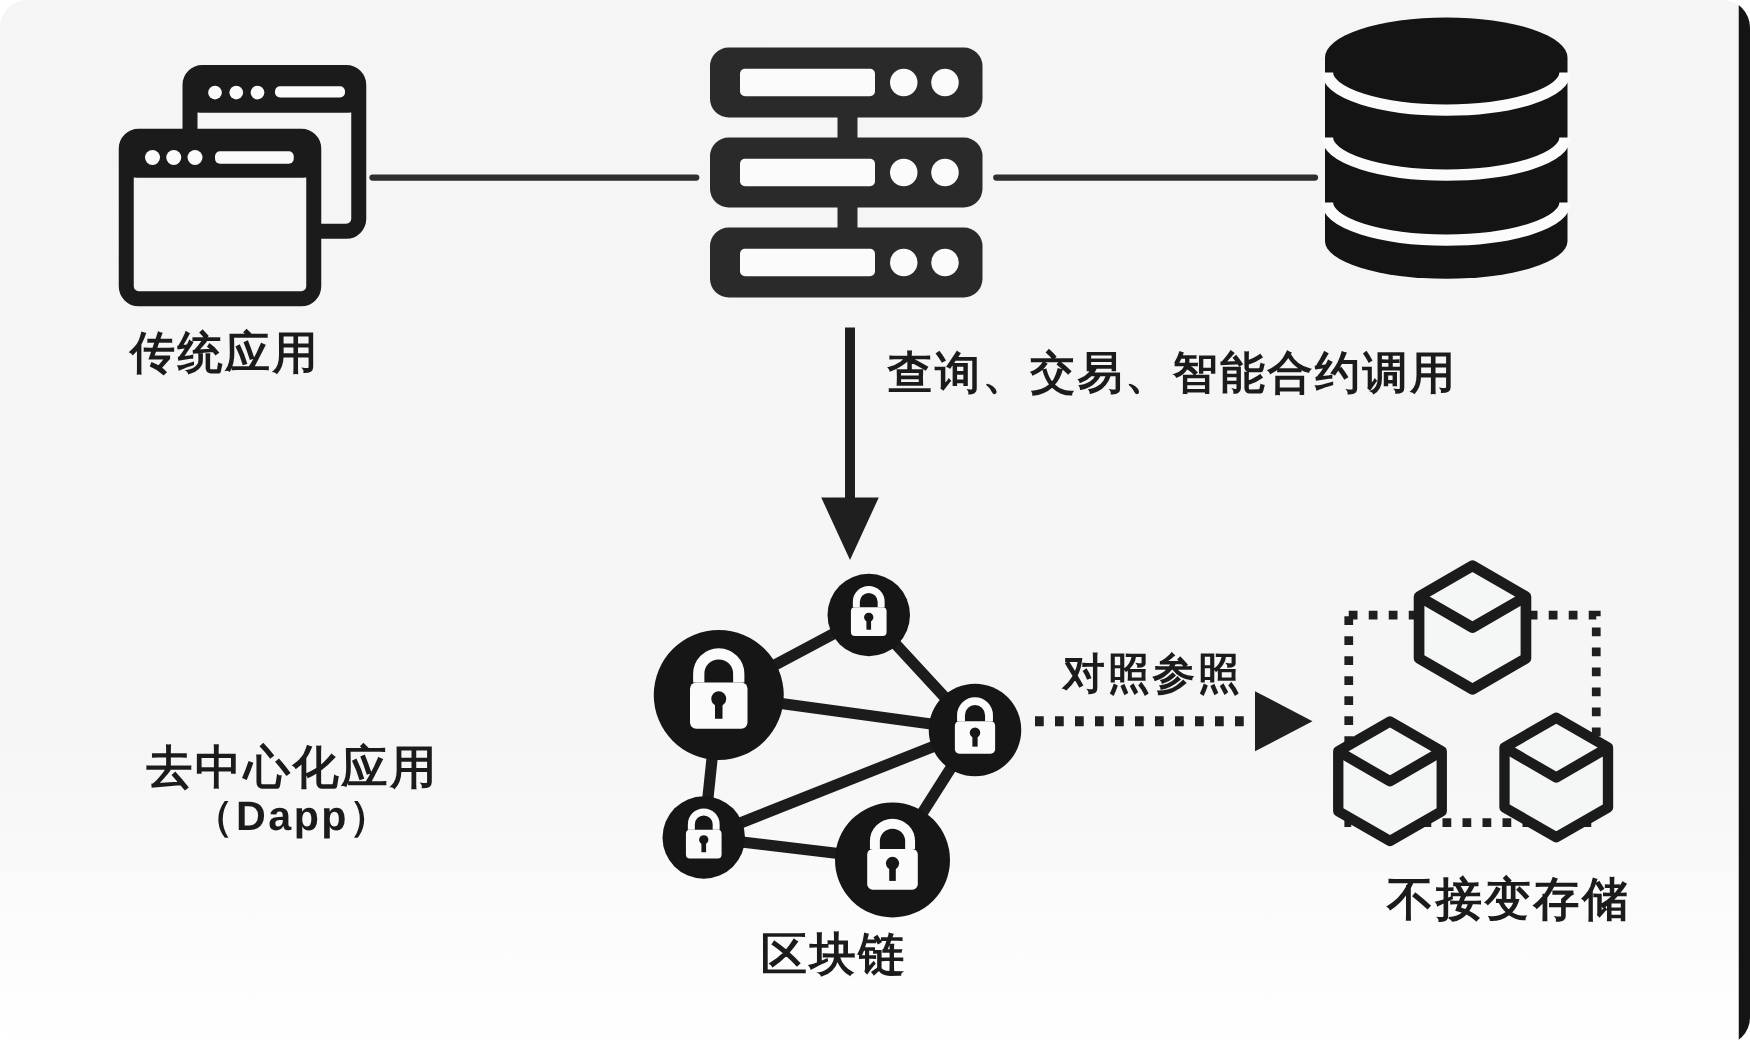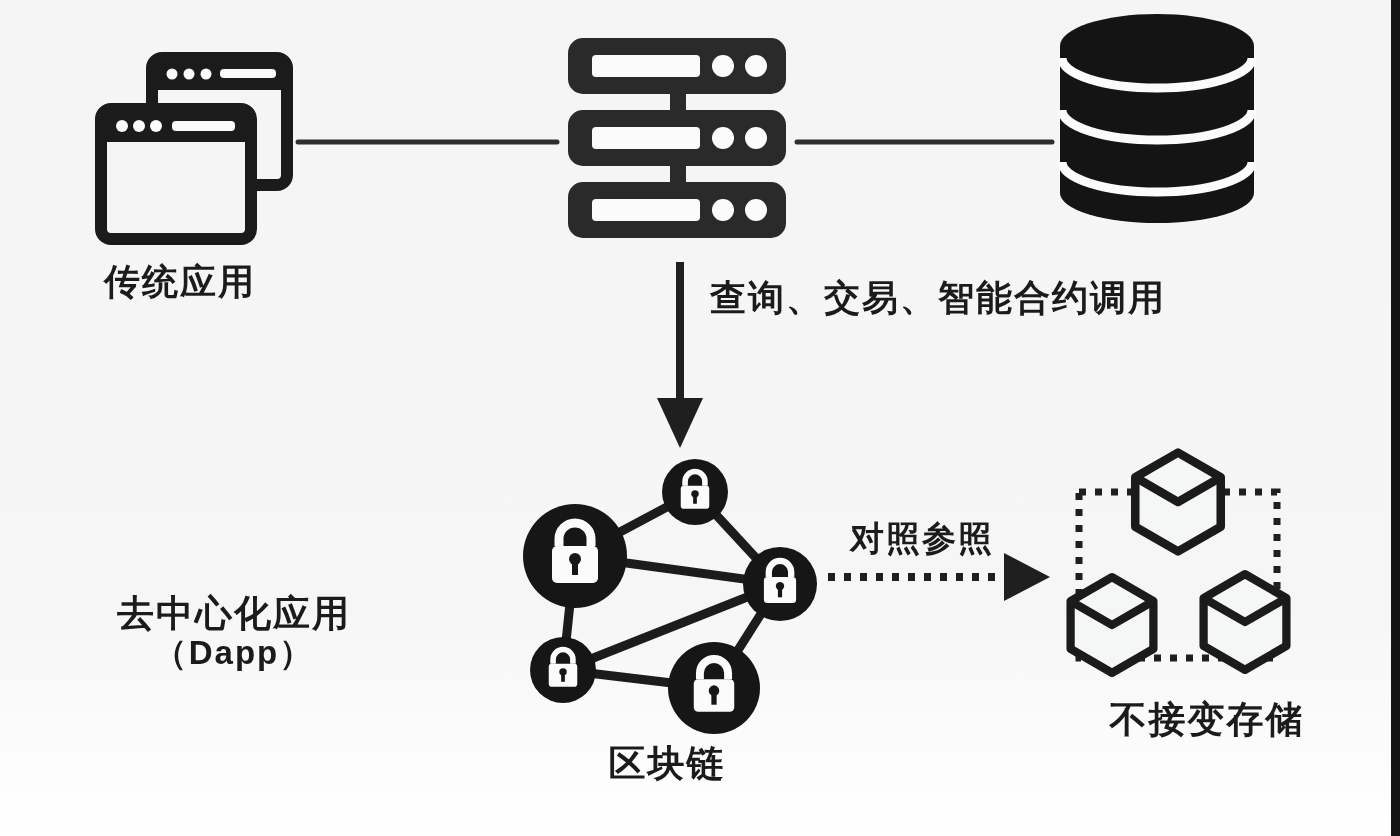--- a/index.html
+++ b/index.html
@@ -1,16 +1,16 @@
 <!DOCTYPE html>
 <html><head>
 <meta charset="utf-8">
 <style>
   html,body{margin:0;padding:0;background:#ffffff;}
-  .stage{position:relative;width:1400px;height:836px;overflow:hidden;}
+  .stage{position:relative;width:1400px;height:836px;overflow:hidden;border-radius:22px;}
   svg{display:block;}
   text{
     font-family:"Liberation Sans","DejaVu Sans",sans-serif;
     font-weight:700;
     fill:#1b1b1b;
     letter-spacing:2px;
   }
 </style>
 </head>
 <body>

